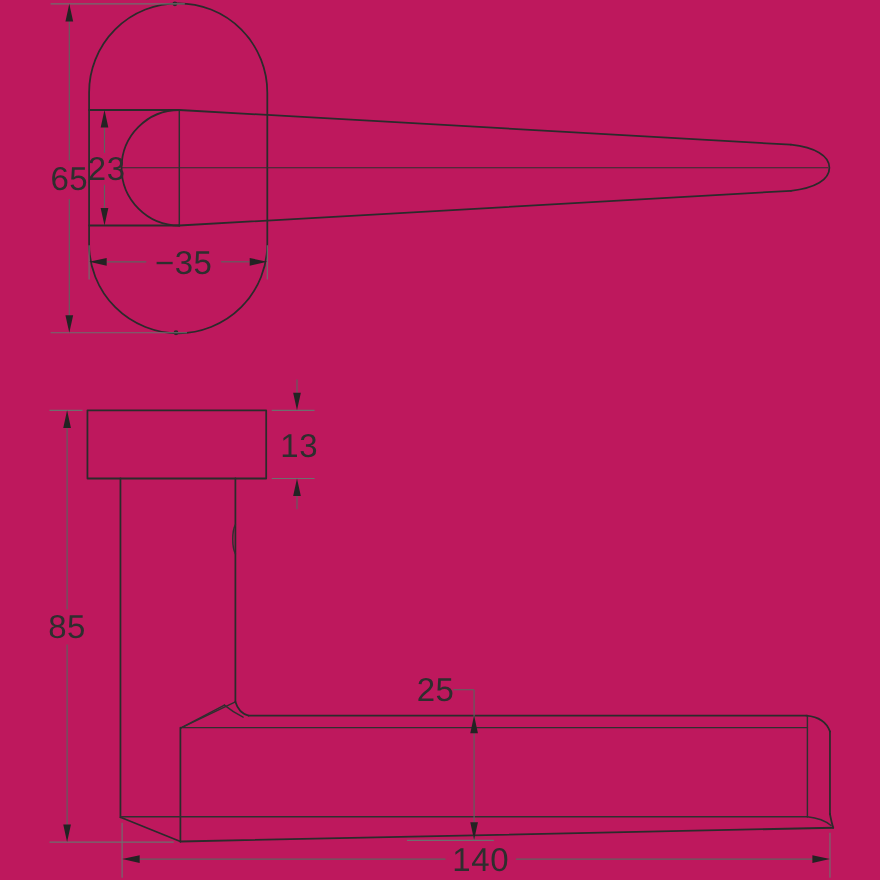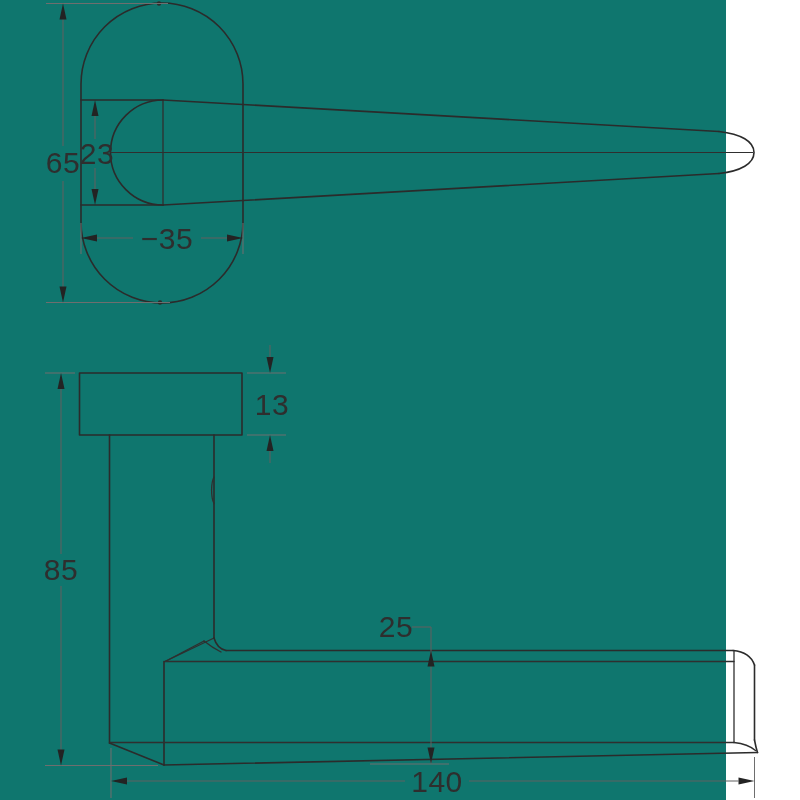--- a/index.html
+++ b/index.html
@@ -4,24 +4,24 @@
 <style>
   html, body {
     margin: 0;
     padding: 0;
     width: 800px;
     height: 800px;
     background: #ffffff;
     font-family: "Liberation Sans", sans-serif;
   }
   #stage {
-    width: 726px;
+    width: 800px;
     height: 800px;
     position: relative;
-    background: #0f766e;
+    background: #be185d;
   }
   svg { display: block; }
   .outline {
     fill: none;
     stroke: #2b2b2b;
     stroke-width: 1.6;
     stroke-linecap: round;
     stroke-linejoin: round;
   }
   .edge {

